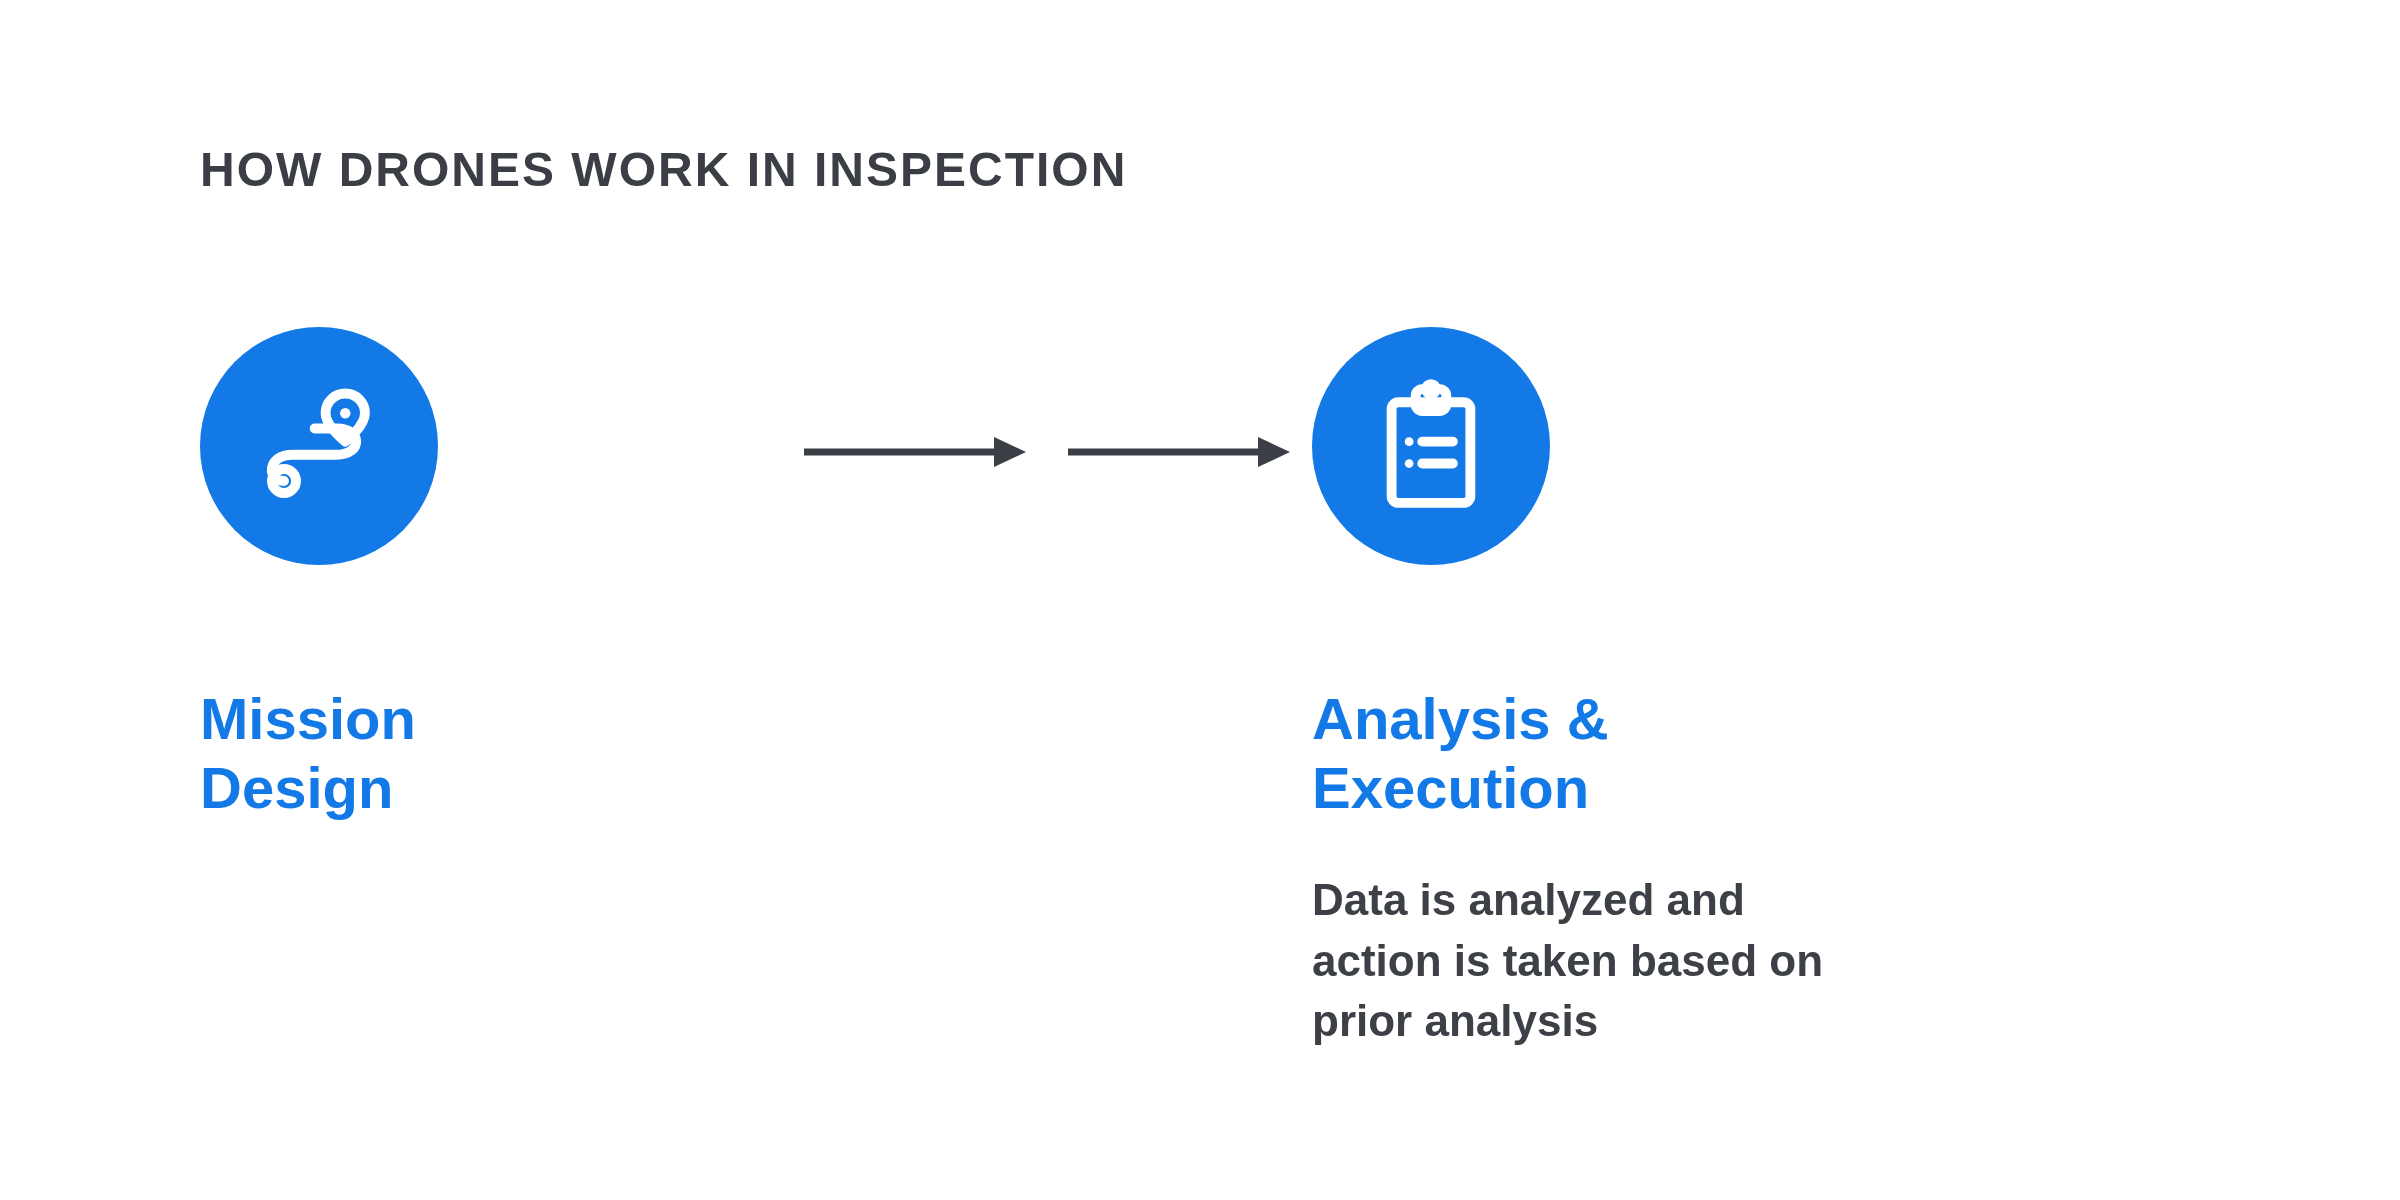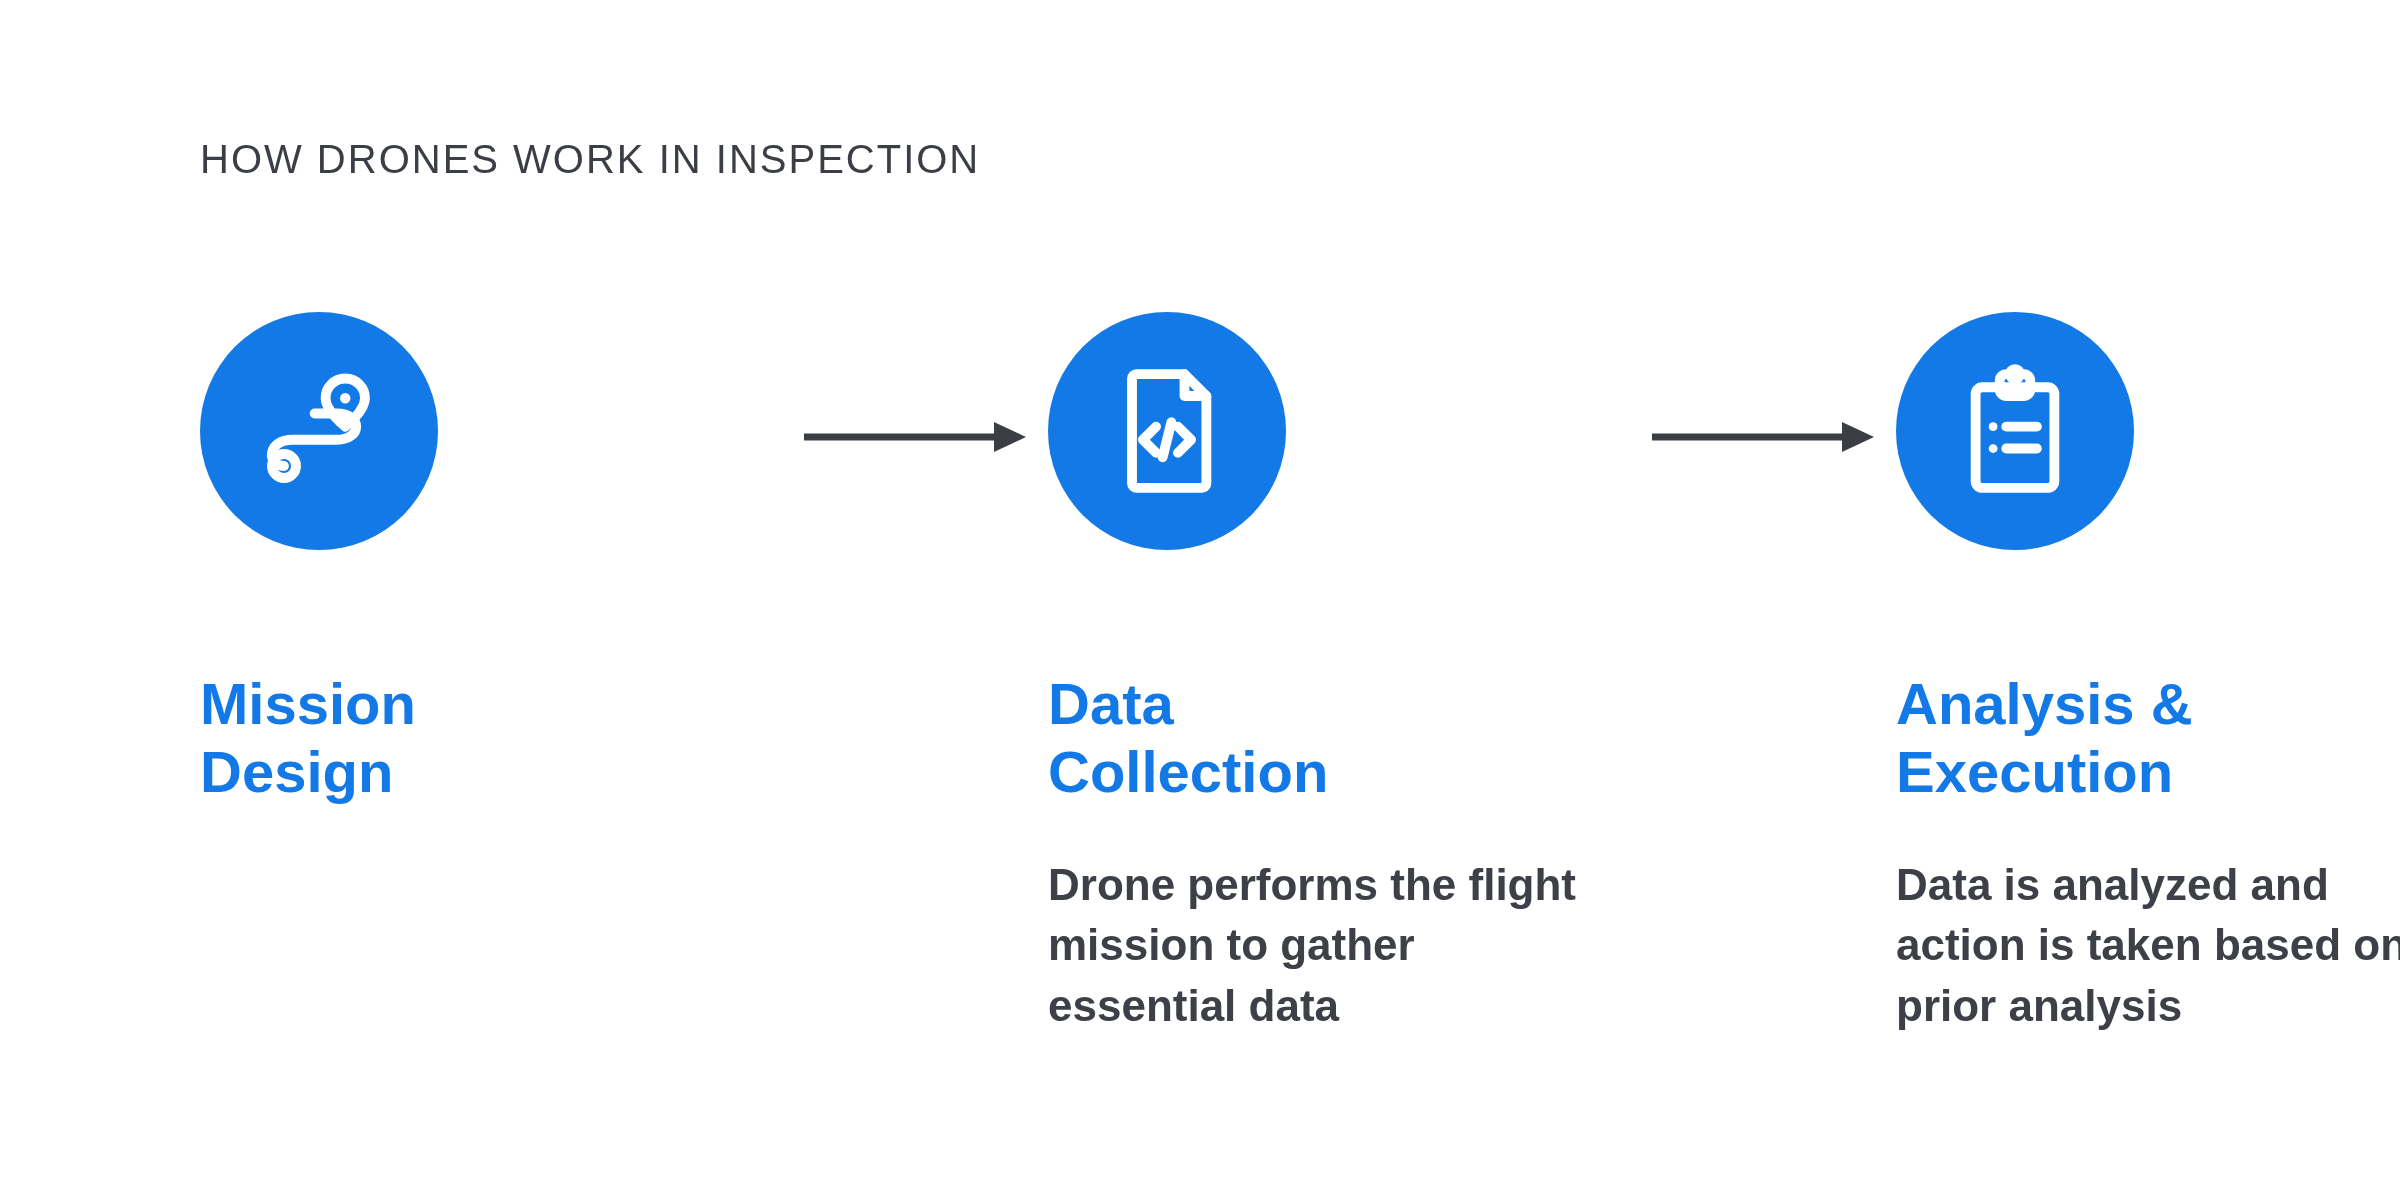--- a/index.html
+++ b/index.html
@@ -12,22 +12,22 @@
   body{
     margin:0;
     width:2400px;
     height:1200px;
     background:var(--bg);
     font-family:"Segoe UI","Helvetica Neue",Arial,sans-serif;
     -webkit-font-smoothing:antialiased;
     padding:110px 180px 0 200px;
   }
   .heading{
-    font-size:40px;
-    font-weight:400;
+    font-size:48px;
+    font-weight:700;
     letter-spacing:2px;
     color:var(--text);
     text-transform:uppercase;
     margin-bottom:130px;
   }
   .row{
     display:flex;
     align-items:flex-start;
     gap:4px;
   }
@@ -98,36 +98,20 @@
 Design</div>
   </div>
 
   <div class="arrow">
     <svg width="240" height="50" viewBox="0 0 240 50">
       <line x1="10" y1="25" x2="200" y2="25" stroke="#3b3f45" stroke-width="7"></line>
       <polygon points="200,10 232,25 200,40" fill="#3b3f45"></polygon>
     </svg>
   </div>
 
-  <div class="step">
-    <div class="icon-circle">
-      <svg viewBox="0 0 64 64" fill="none" stroke="#ffffff" stroke-width="4.5" stroke-linecap="round" stroke-linejoin="round">
-
-        <path d="M18 6 H40 L50 16 V56 a2 2 0 0 1 -2 2 H18 a2 2 0 0 1 -2 -2 V8 a2 2 0 0 1 2 -2 Z"></path>
-        <path d="M40 6 V16 H50"></path>
-
-        <path d="M27 30 L21 36 L27 42"></path>
-        <path d="M37 30 L43 36 L37 42"></path>
-        <line x1="34" y1="28" x2="30" y2="44"></line>
-      </svg>
-    </div>
-    <div class="step-title">Data
-Collection</div>
-    <div class="step-desc">Drone performs the flight mission to gather essential data</div>
-  </div>
 
   <div class="arrow">
     <svg width="240" height="50" viewBox="0 0 240 50">
       <line x1="10" y1="25" x2="200" y2="25" stroke="#3b3f45" stroke-width="7"></line>
       <polygon points="200,10 232,25 200,40" fill="#3b3f45"></polygon>
     </svg>
   </div>
 
   <div class="step">
     <div class="icon-circle">

